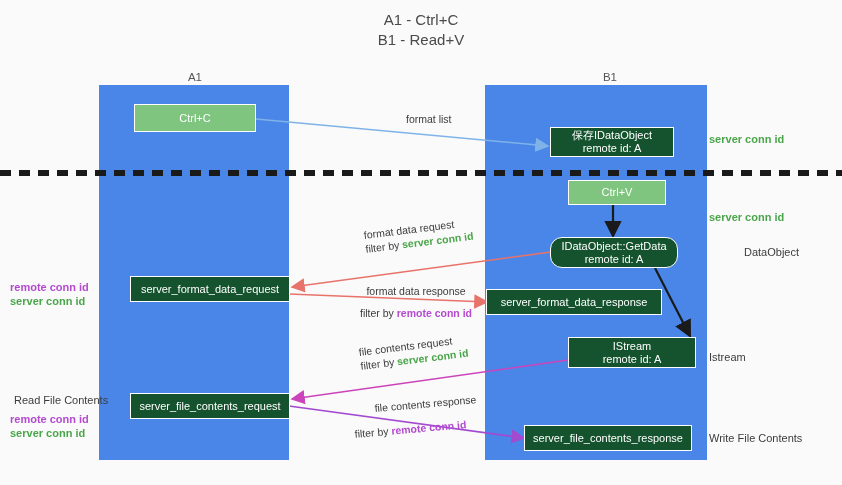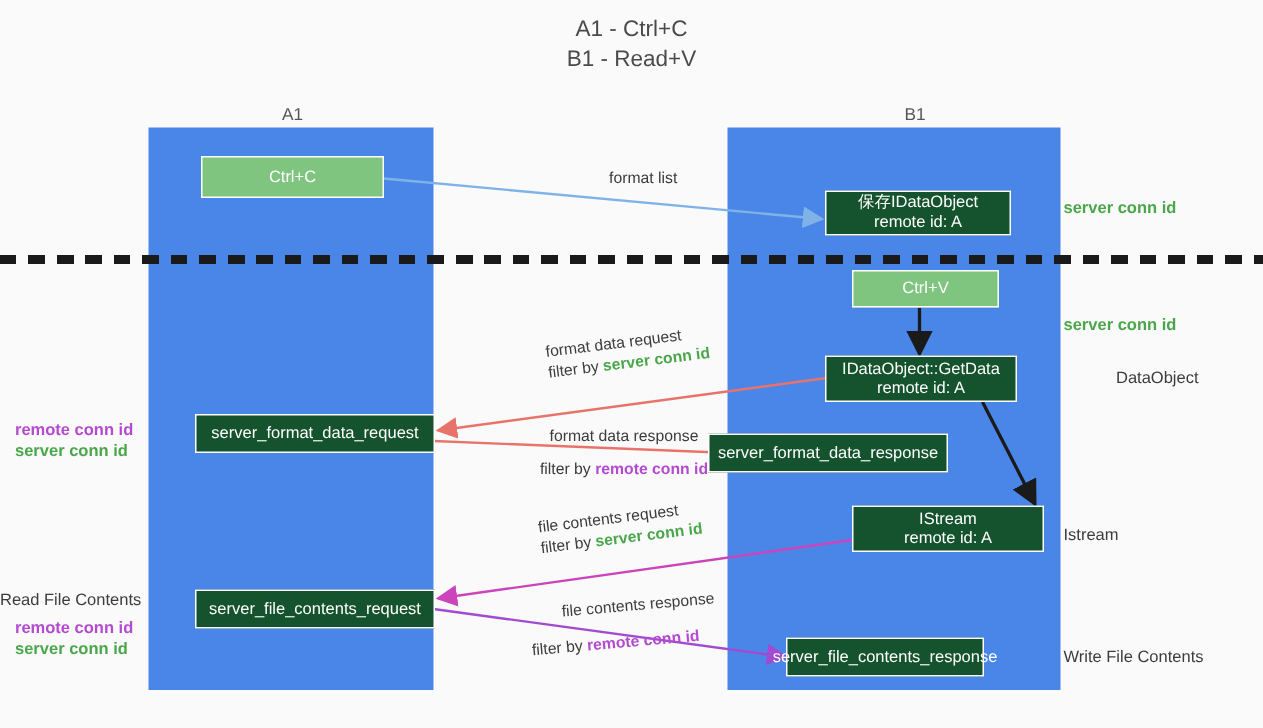--- a/index.html
+++ b/index.html
@@ -126,33 +126,33 @@
 
   <div class="abs box orange" style="left:130px;top:393px;width:160px;height:26px;">server_file_contents_request</div>
 
   <div class="abs box orange" style="left:550px;top:127px;width:124px;height:30px;flex-direction:column;">
     <span>保存IDataObject</span>
     <span>remote id: A</span>
   </div>
 
   <div class="abs box green" style="left:552px;top:180px;width:98px;height:25px;margin-left:16px;">Ctrl+V</div>
 
-  <div class="abs box orange" style="left:550px;top:237px;width:128px;height:31px;flex-direction:column;">
+  <div class="abs box orange" style="left:550px;top:237px;width:128px;height:31px;flex-direction:column;border-radius:12px;">
     <span>IDataObject::GetData</span>
     <span>remote id: A</span>
   </div>
 
   <div class="abs box orange" style="left:568px;top:337px;width:128px;height:31px;flex-direction:column;">
     <span>IStream</span>
     <span>remote id: A</span>
   </div>
 
-  <div class="abs box orange" style="left:472px;top:289px;width:160px;height:26px;">server_format_data_response</div>
+  <div class="abs box orange" style="left:486px;top:289px;width:176px;height:26px;">server_format_data_response</div>
 
-  <div class="abs box orange" style="left:524px;top:425px;width:132px;height:26px;">server_file_contents_response</div>
+  <div class="abs box orange" style="left:524px;top:425px;width:168px;height:26px;">server_file_contents_response</div>
 
   <div class="abs edgelab" style="left:374px;top:112px;margin-left:32px;">format list</div>
 
   <div class="abs edgelab" style="left:363px;top:228px;transform:rotate(-7deg);transform-origin:left top;">
     <div>format data request</div>
     <div><span>filter by </span><span class="g">server conn id</span></div>
   </div>
 
   <div class="abs edgelab" style="left:336px;top:284px;">
     <div style="text-align:center;width:160px;">format data response</div>
@@ -171,17 +171,17 @@
 
   <div class="abs note green" style="left:709px;top:132px;">server conn id</div>
   <div class="abs note green" style="left:709px;top:210px;">server conn id</div>
   <div class="abs note plain" style="left:744px;top:245px;">DataObject</div>
   <div class="abs note plain" style="left:709px;top:350px;">Istream</div>
   <div class="abs note plain" style="left:709px;top:431px;">Write File Contents</div>
 
   <div class="abs note purple" style="left:10px;top:280px;">remote conn id</div>
   <div class="abs note green" style="left:10px;top:294px;">server conn id</div>
 
-  <div class="abs note plain" style="left:0;top:393px;">Read File Contents</div>
+  <div class="abs note plain" style="left:14px;top:393px;">Read File Contents</div>
   <div class="abs note purple" style="left:10px;top:412px;">remote conn id</div>
   <div class="abs note green" style="left:10px;top:426px;">server conn id</div>
 
 </div>
 
 </body></html>

